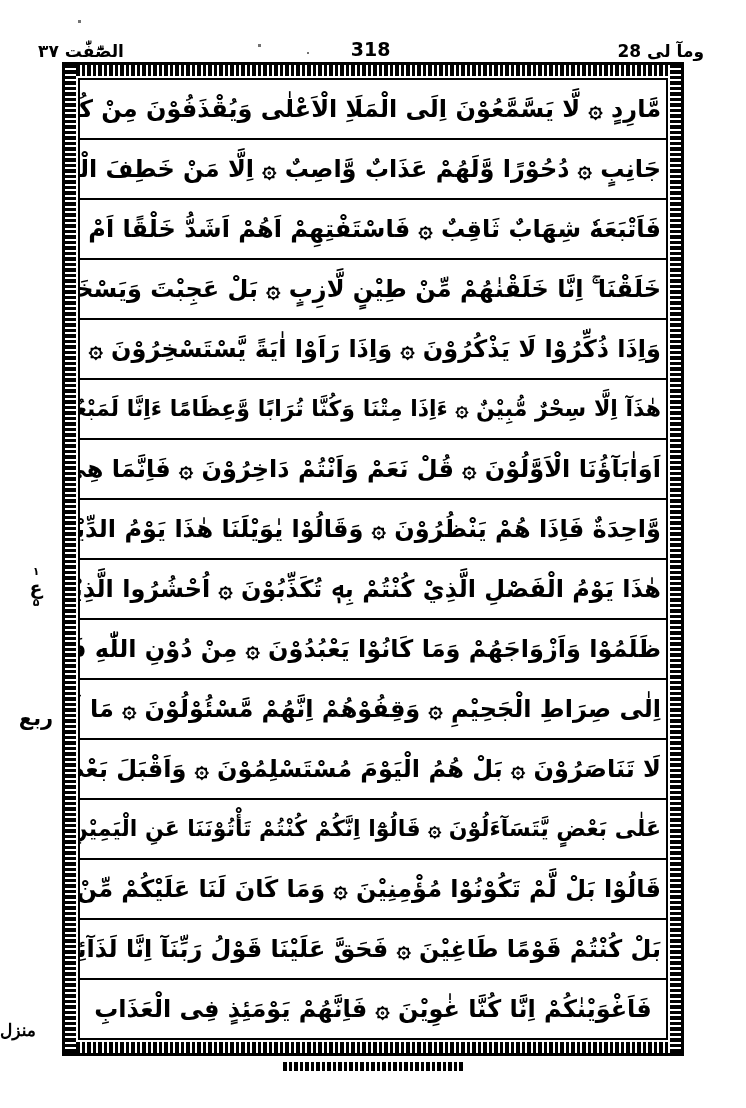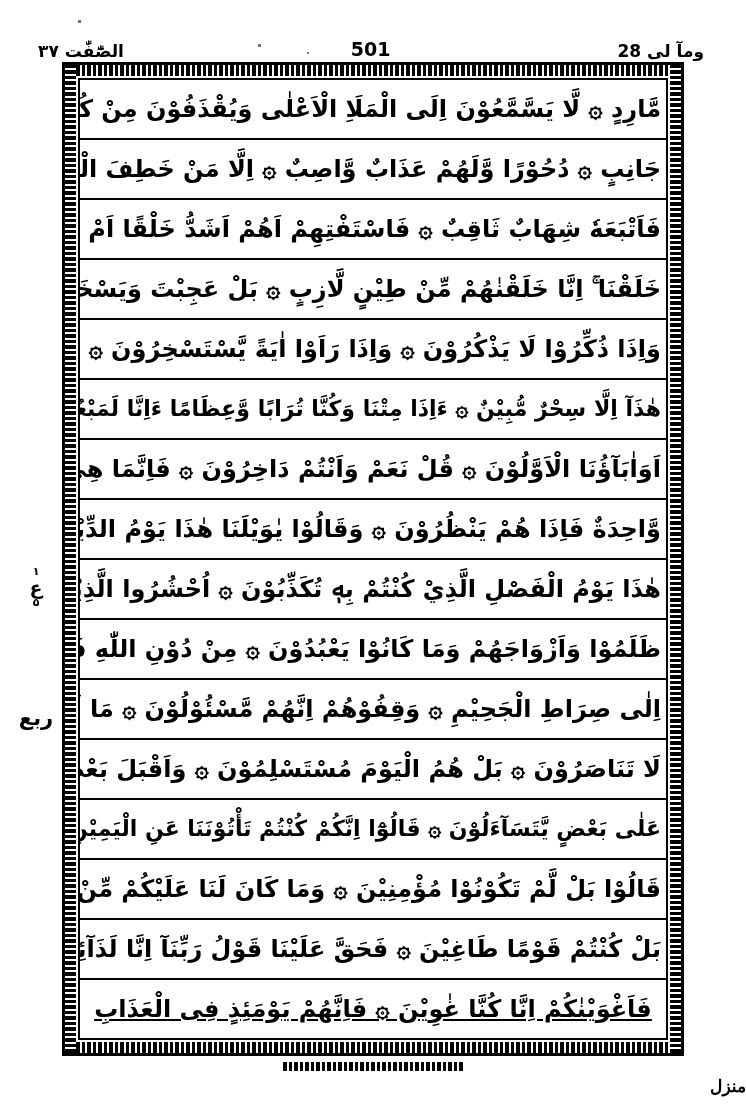--- a/index.html
+++ b/index.html
@@ -112,21 +112,21 @@
   .ayah-line {
     flex: 1 1 0;
     border-bottom: 2px solid #000;
     display: flex;
     align-items: center;
     justify-content: center;
     padding: 0 5px;
     box-sizing: border-box;
     overflow: hidden;
   }
-  .ayah-line:last-child { border-bottom: none; text-decoration: underline; }
+  .ayah-line:last-child { border-bottom: none; }
   .ayah-line .txt {
     font-family: "DejaVu Sans", "Liberation Sans", sans-serif;
     font-size: 24px;
     line-height: 1.18;
     font-weight: 600;
     white-space: nowrap;
     direction: rtl;
     text-align: center;
     width: 100%;
     transform: scaleX(1.0);
@@ -161,45 +161,45 @@
     background:
       repeating-linear-gradient(90deg,
         #000 0px, #000 4px,
         #fff 4px, #fff 6px,
         #000 6px, #000 9px,
         #fff 9px, #fff 11px);
     background-color: #000;
   }
   .footer-text {
     position: absolute;
-    top: 1076px;
+    top: 1020px;
     left: 0;
     width: 746px;
-    text-align: right;
+    text-align: left;
     font-size: 17px;
     font-weight: 700;
     direction: rtl;
     font-family: Liberation Serif, serif;
   }
 
   
   .speck {
     position: absolute;
     background: #000;
     opacity: .55;
   }
 </style>
 </head>
 <body>
 
 <div class="page">
 
   <div class="header">
     <div class="header-item header-surah">الصّٰٓفّٰت ۳۷</div>
-    <div class="header-item header-page">501</div>
+    <div class="header-item header-page">318</div>
     <div class="header-item header-juz">ومآ لی 28</div>
   </div>
 
   <div class="speck" style="left:78px; top:20px; width:3px; height:3px;"></div>
   <div class="speck" style="left:258px; top:44px; width:3px; height:3px;"></div>
   <div class="speck" style="left:307px; top:52px; width:2px; height:2px;"></div>
 
   <div class="margin-marker marker-ruku">
     <span class="m-top">۱</span>
     <span class="m-mid">ع</span>

